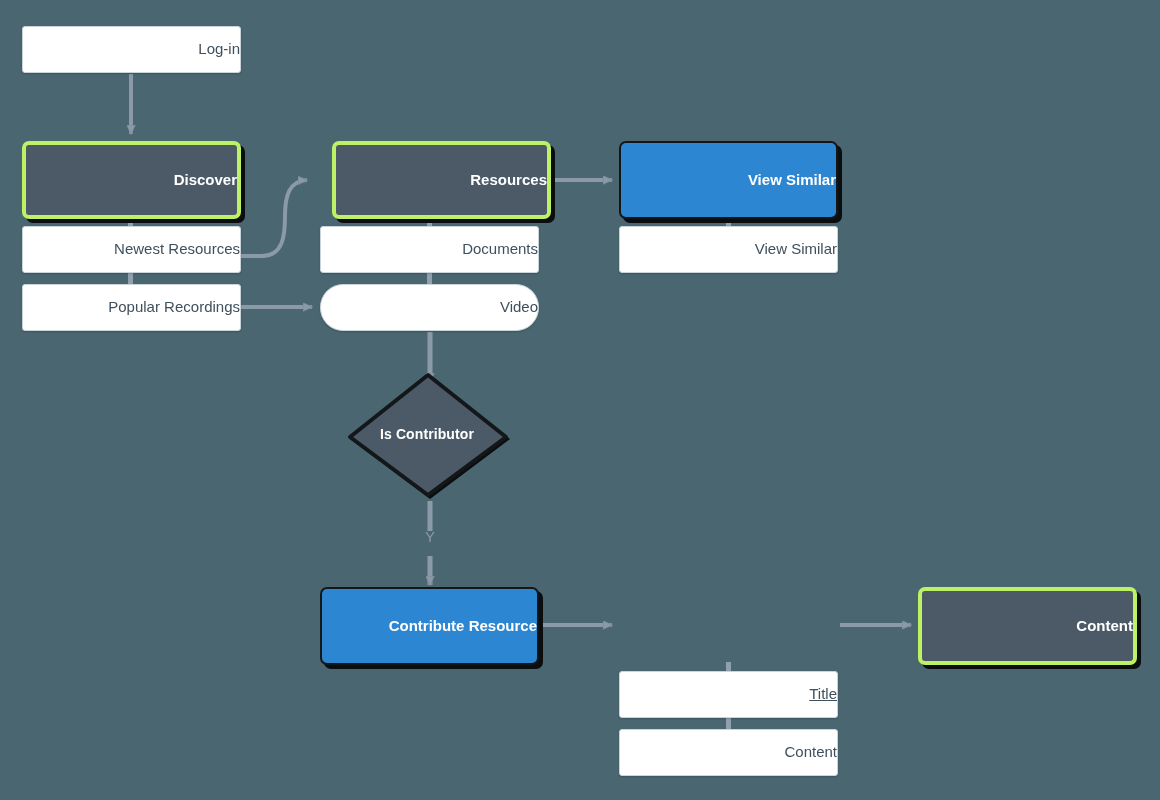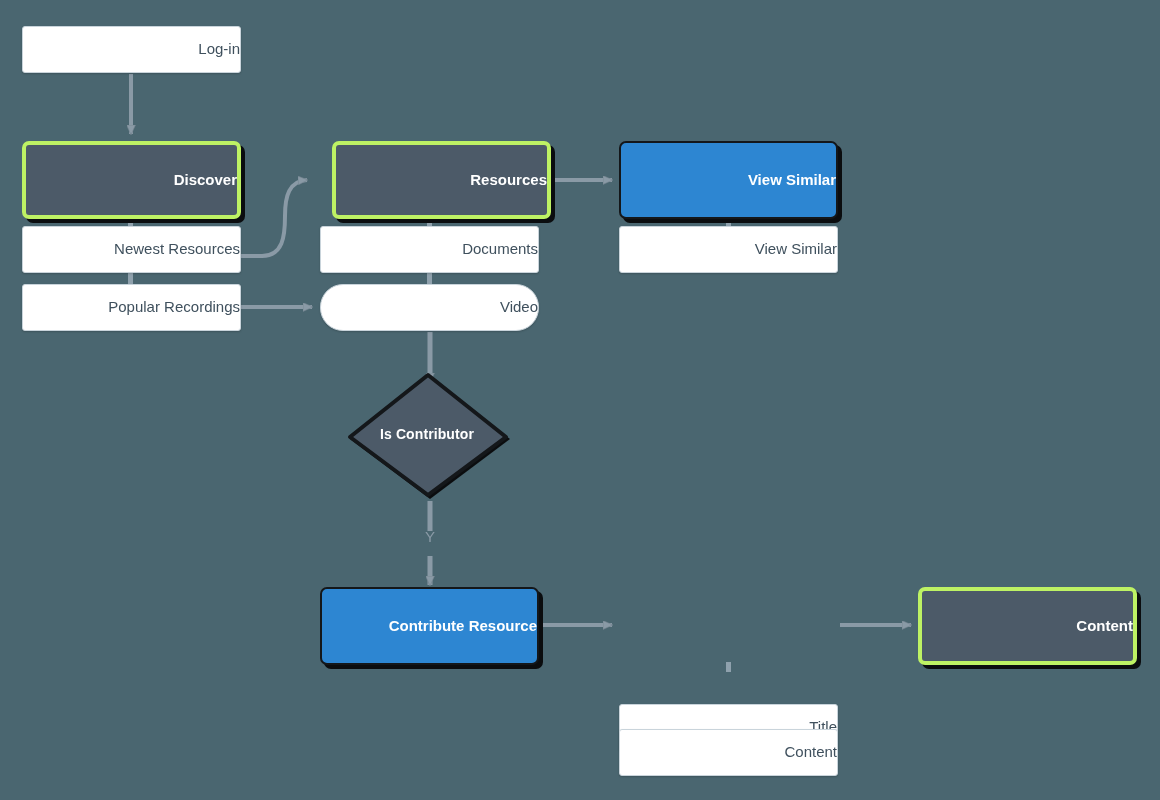--- a/index.html
+++ b/index.html
@@ -174,21 +174,21 @@
       <polygon points="84,4 162,66 84,124 6,66" fill="#4c5a68" stroke="#14171a" stroke-width="4" stroke-linejoin="round"></polygon>
     </svg>
     <div class="dlabel" style="transform: translate(-3px,-2px);">Is Contributor</div>
   </div>
 
   <div class="node n-blue" style="left:320px; top:587px; width:219px; height:78px;">
     <span>Contribute Resource</span>
   </div>
 
 
-  <div class="node n-white" style="left:619px; top:704px; width:219px; height:47px;text-decoration:underline;">
+  <div class="node n-white" style="left:619px; top:671px; width:219px; height:47px;text-decoration:underline;">
     <span>Title</span>
   </div>
 
   <div class="node n-white" style="left:619px; top:729px; width:219px; height:47px;">
     <span>Content</span>
   </div>
 
   <div class="node n-dark" style="left:918px; top:587px; width:219px; height:78px;">
     <span>Content</span>
   </div>

